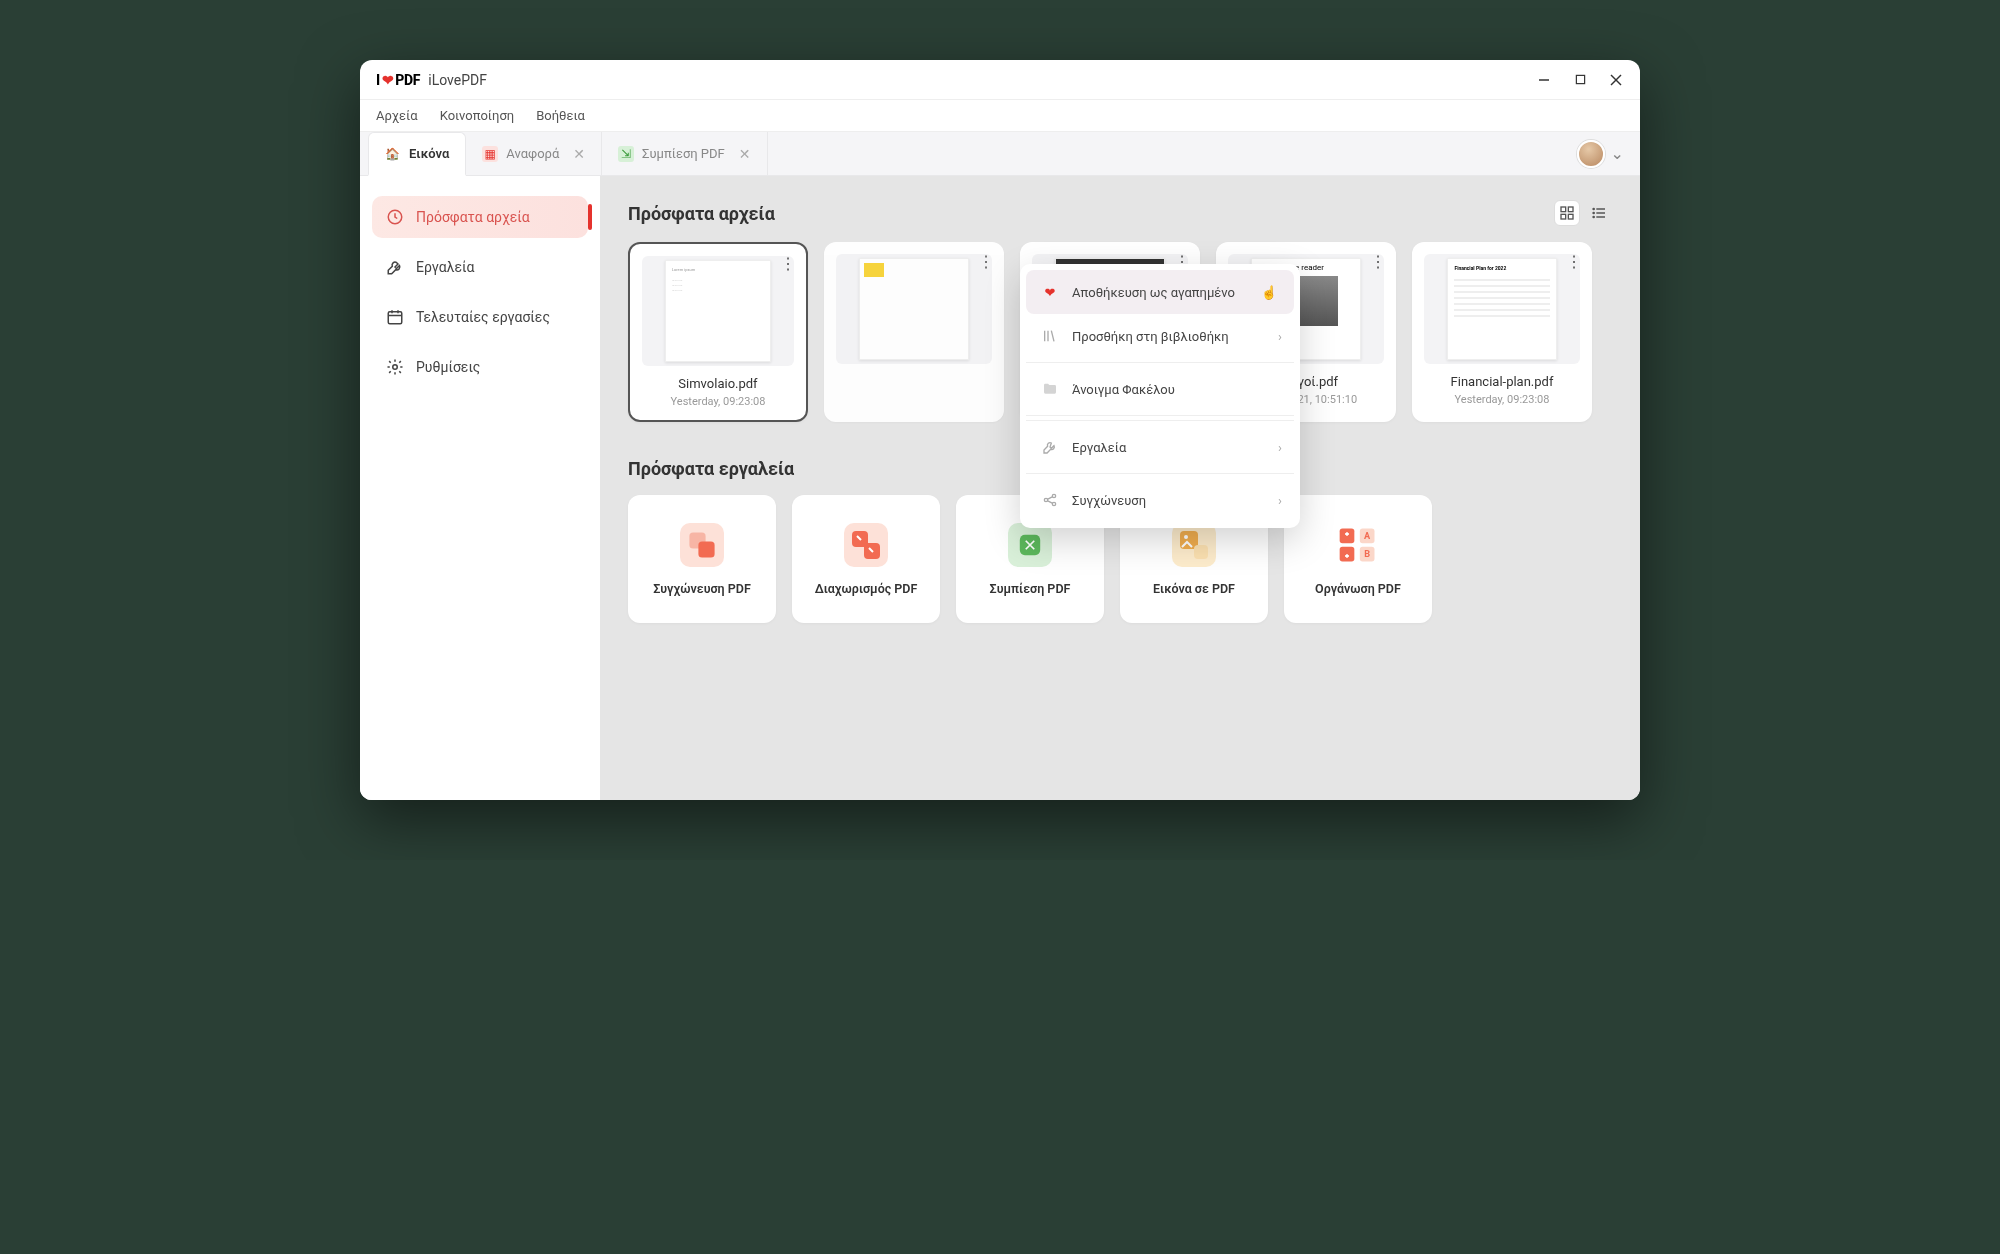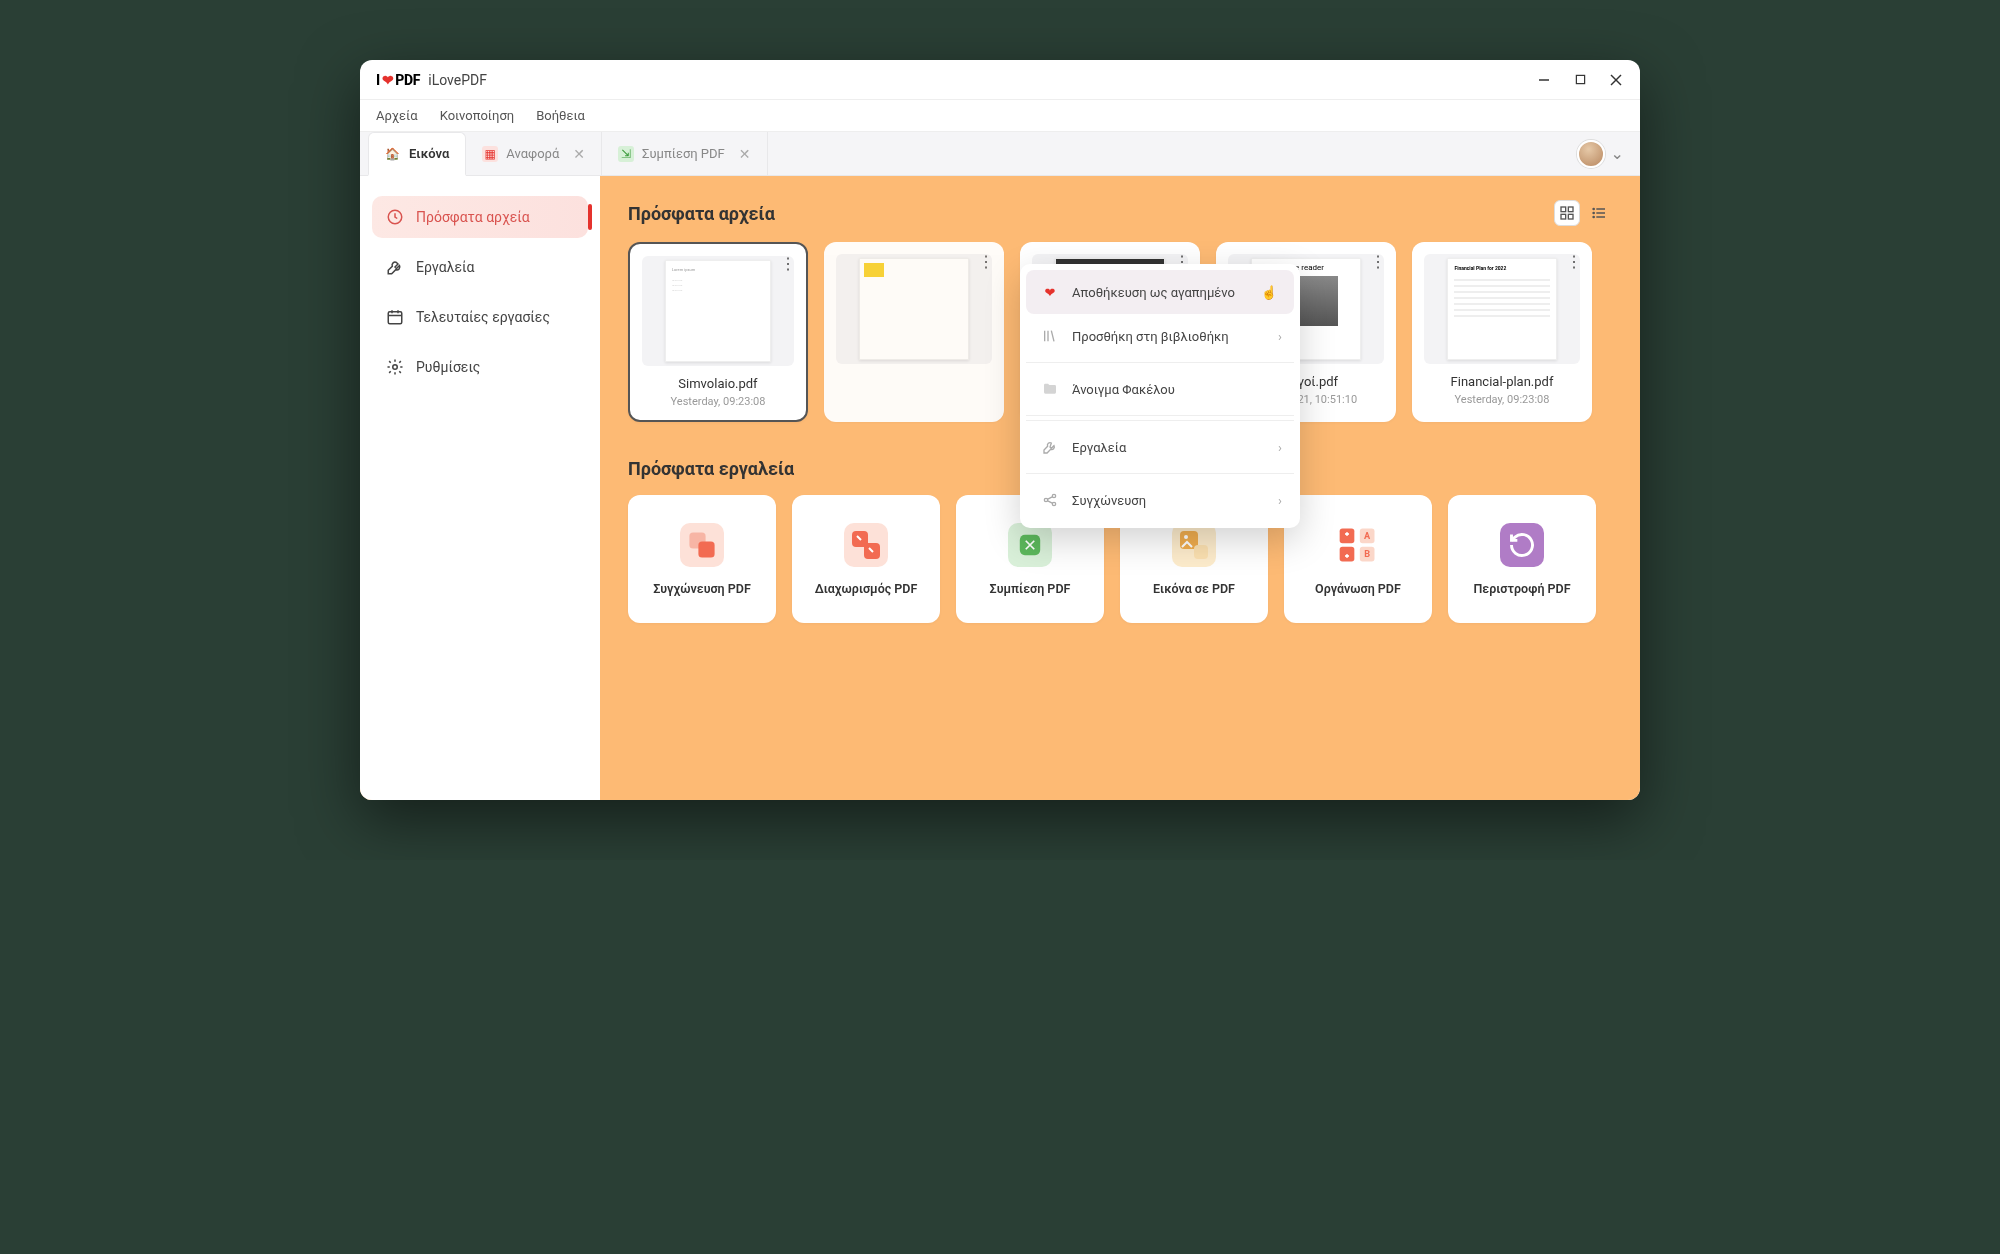--- a/index.html
+++ b/index.html
@@ -13,21 +13,21 @@
   .win-btn { width: 16px; height: 16px; display:flex; align-items:center; justify-content:center; color:#333; cursor:pointer; }
   .menubar { height: 32px; display: flex; align-items: center; gap: 22px; padding: 0 16px; border-bottom: 1px solid #eee; font-size: 13px; color: #555; }
   .menubar span { cursor: pointer; }
   .tabbar { height: 44px; background: #f5f5f7; border-bottom: 1px solid #e8e8ea; display: flex; align-items: stretch; padding-left: 8px; }
   .tab { display: flex; align-items: center; gap: 8px; padding: 0 16px; font-size: 13px; color: #888; border-right: 1px solid #e8e8ea; cursor:pointer; }
   .tab.active { background: #fff; color: #333; font-weight: 600; border-bottom: 2px solid #fff; margin-bottom:-1px; border-top:1px solid #e8e8ea; border-left:1px solid #e8e8ea; border-radius:6px 6px 0 0;}
   .tab .ticon { width:16px; height:16px; display:flex; align-items:center; justify-content:center; font-size:12px; border-radius:3px;}
   .tab .tclose { margin-left: 6px; color:#aaa; font-size:14px;}
   .tab-right { margin-left: auto; display:flex; align-items:center; padding-right:16px; gap:6px;}
   .avatar { width:28px; height:28px; border-radius:50%; background: radial-gradient(circle at 40% 30%, #e6c9a8, #b8875f); border:2px solid #fff; box-shadow:0 0 0 1px #ddd;}
-  .body { flex:1; display:flex; background:#fdba74; overflow:hidden;}
+  .body { flex:1; display:flex; background:#e5e5e5; overflow:hidden;}
   .sidebar { width: 240px; padding: 20px 12px; background:#fff; }
   .side-item { display:flex; align-items:center; gap:12px; padding: 12px 14px; border-radius:10px; font-size:14px; color:#444; cursor:pointer; margin-bottom:8px;}
   .side-item.active { background: linear-gradient(90deg, #fde8e4, #fce1de); color:#d9534f; position:relative;}
   .side-item.active::after { content:''; position:absolute; right:-4px; top:20%; bottom:20%; width:4px; background:#e5322d; border-radius:3px;}
   .side-icon { width:18px; height:18px; display:flex; align-items:center; justify-content:center; color:inherit;}
   .main { flex:1; padding: 24px 28px; overflow:auto; position:relative;}
   .section-head { display:flex; align-items:center; margin-bottom:16px;}
   .section-title { font-size:18px; font-weight:700; color:#333;}
   .view-toggle { margin-left:auto; display:flex; gap:6px;}
   .vt-btn { width:26px; height:26px; display:flex; align-items:center; justify-content:center; border-radius:6px; color:#555; cursor:pointer;}
@@ -278,29 +278,20 @@
                 <rect x="26" y="6" width="16" height="16" rx="3" fill="#fbd7c9"></rect>
                 <rect x="26" y="26" width="16" height="16" rx="3" fill="#fbd7c9"></rect>
                 <text x="34" y="17" font-size="10" fill="#f26b52" text-anchor="middle" font-weight="700">A</text>
                 <text x="34" y="37" font-size="10" fill="#f26b52" text-anchor="middle" font-weight="700">B</text>
                 <path d="M12 10v4M10 12h4" stroke="#fff" stroke-width="2"></path>
                 <path d="M12 38v-4M10 36h4" stroke="#fff" stroke-width="2"></path>
               </svg>
             </div>
           <span class="tool-label">Οργάνωση PDF</span>
         </div>
-        <div class="tool">
-          <div class="tool-icon" style="background:#b07cc6;border-radius:10px;">
-              <svg width="28" height="28" viewBox="0 0 24 24" fill="none" stroke="#fff" stroke-width="2.5">
-                <path d="M3 12a9 9 0 1 0 3-6.7L3 8"></path>
-                <path d="M3 3v5h5"></path>
-              </svg>
-            </div>
-          <span class="tool-label">Περιστροφή PDF</span>
-        </div>
       </div>
 
       <div class="ctx">
         <div class="ctx-item hl">
           <span class="ctx-icon" style="color:#e5322d;">❤</span>
           <span>Αποθήκευση ως αγαπημένο</span>
           <span class="cursor-ptr">☝</span>
         </div>
         <div class="ctx-item">
           <span class="ctx-icon">

